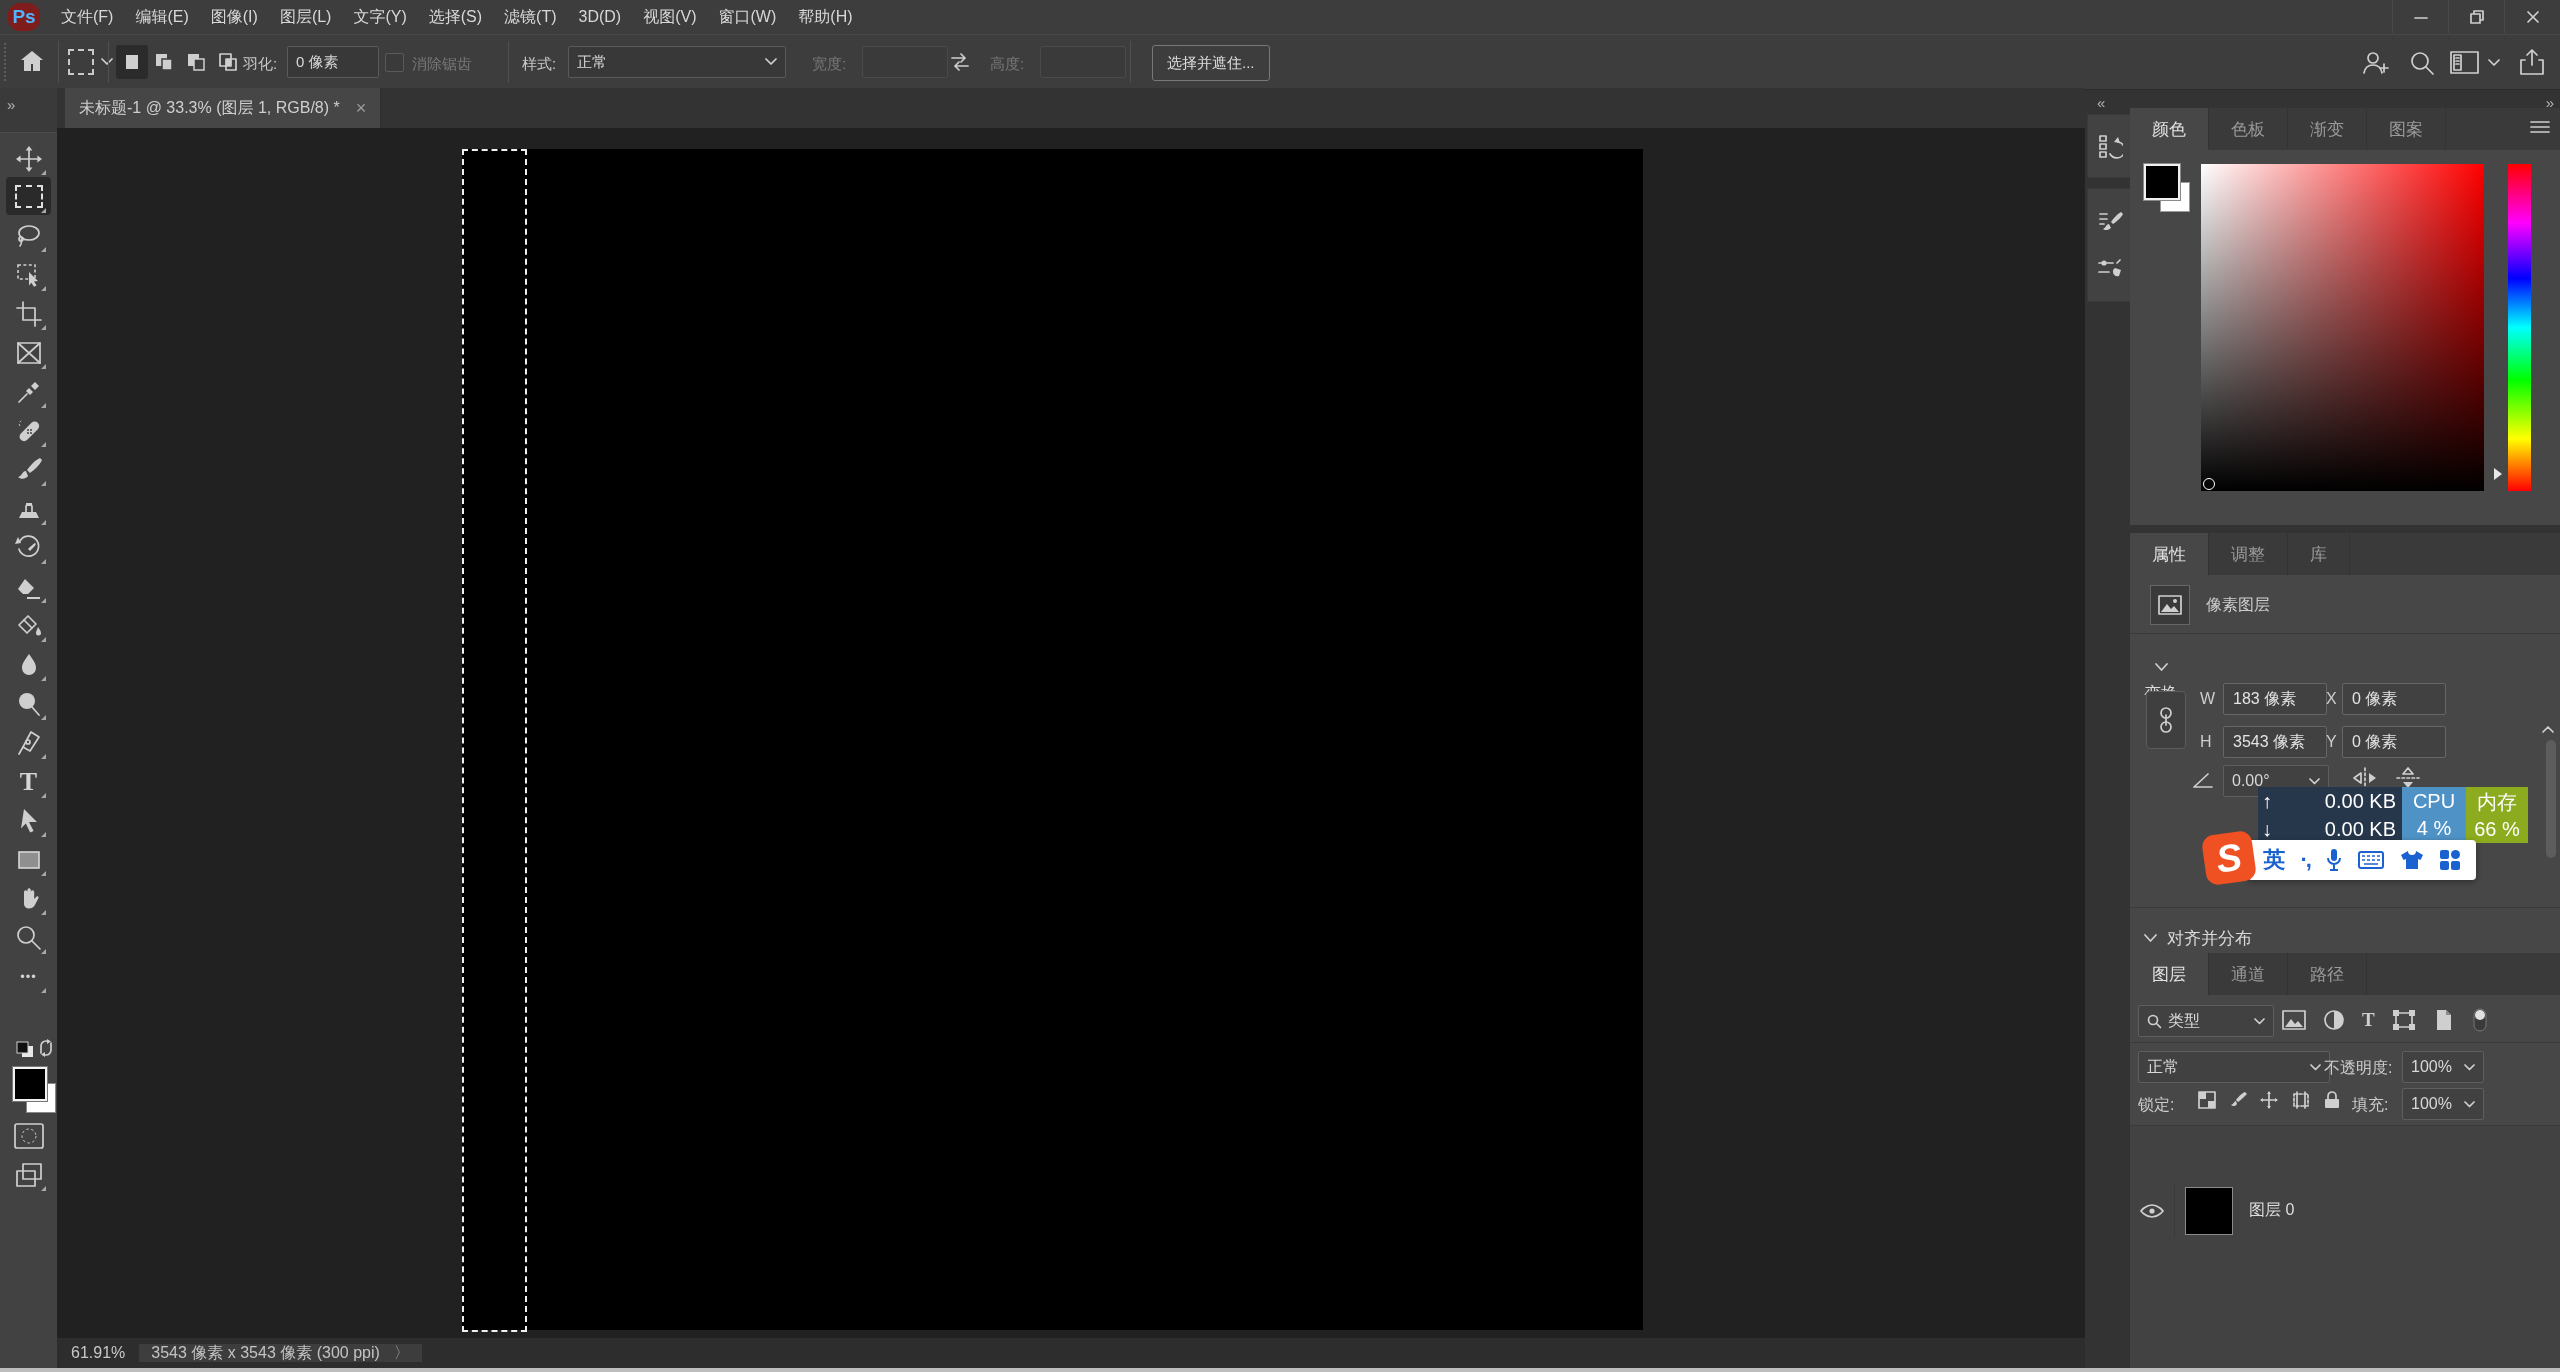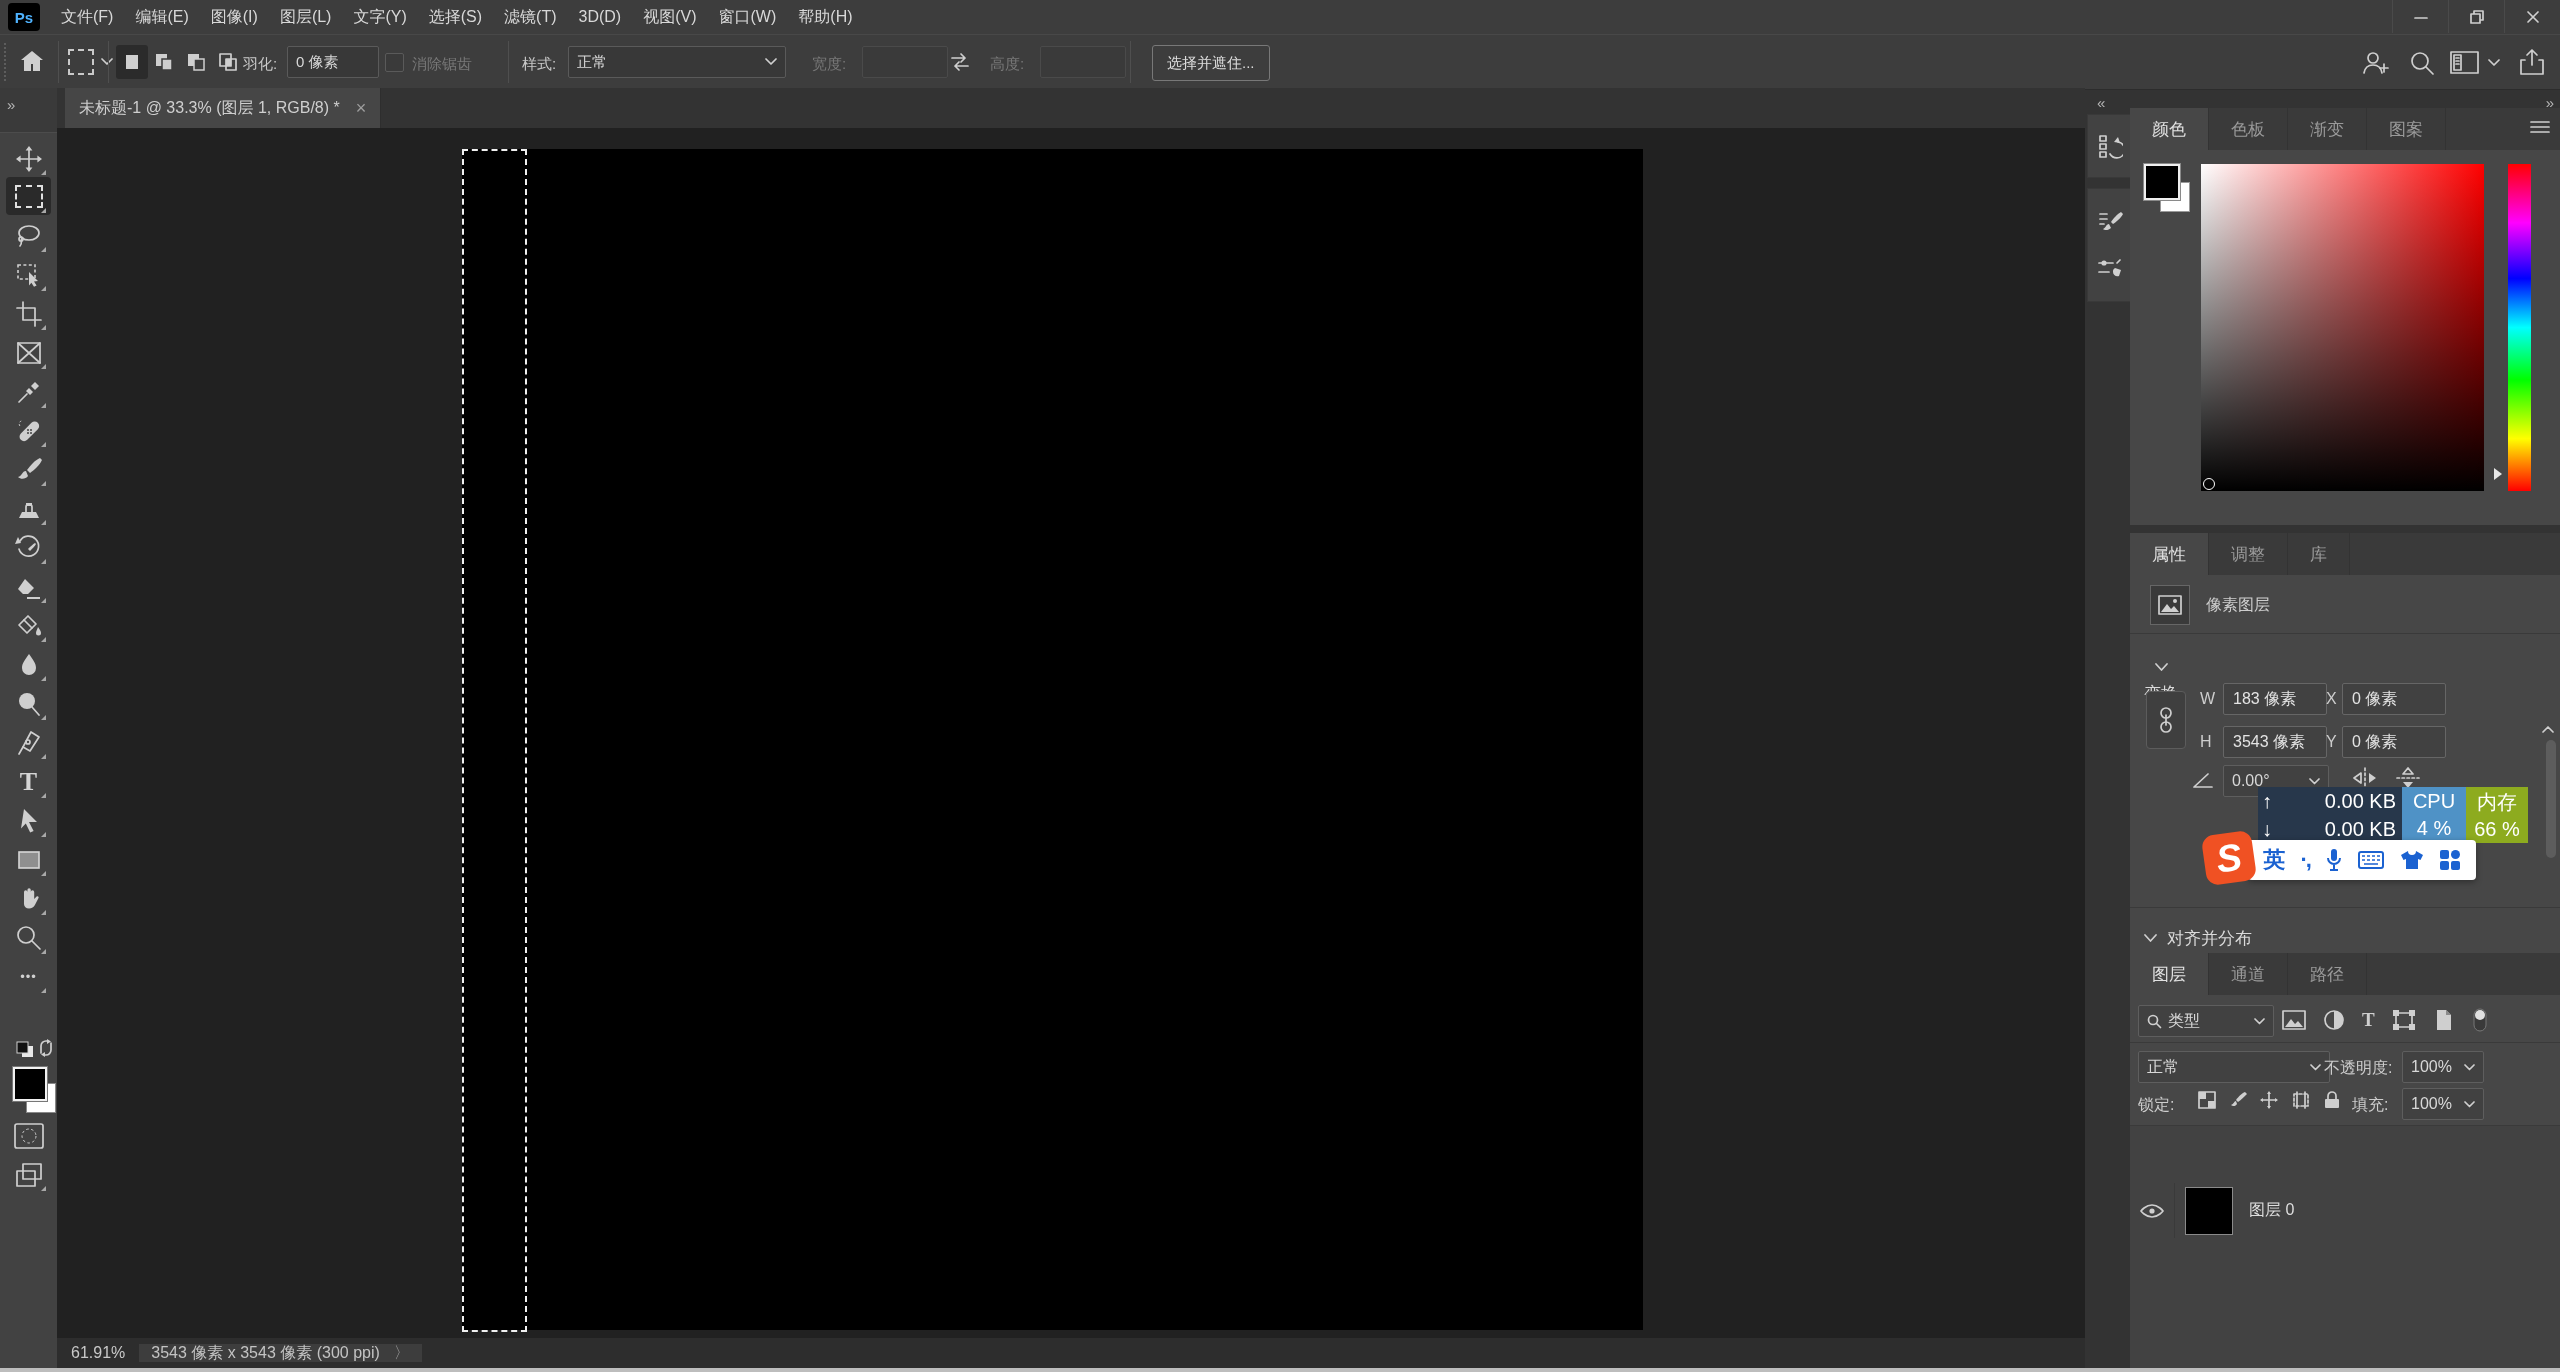--- a/index.html
+++ b/index.html
@@ -6,22 +6,22 @@
   #app{position:relative;width:2560px;height:1372px;overflow:hidden;
        font-family:"Liberation Sans","DejaVu Sans",sans-serif;color:#d8d8d8;
        background:#333;-webkit-font-smoothing:antialiased;}
   .abs{position:absolute;}
   .row{display:flex;align-items:center;}
   svg{display:block;}
   .sline{stroke:#cfcfcf;fill:none;stroke-width:1.7;stroke-linecap:round;stroke-linejoin:round;}
   .sfill{fill:#cfcfcf;stroke:none;}
   
   .menubar{left:0;top:0;width:2560px;height:34px;background:#3d3d3d;display:flex;align-items:center;}
-  .ps-icon{width:32px;height:28px;margin:0 10px 0 8px;background:#000000;border-radius:4px;
-           color:#4fb3ff;font-weight:bold;font-size:15px;display:flex;align-items:center;justify-content:center;}
+  .ps-icon{width:32px;height:28px;margin:0 10px 0 8px;background:#7f1d1d;border-radius:12px;
+           color:#4fb3ff;font-weight:bold;font-size:19px;display:flex;align-items:center;justify-content:center;}
   .menu-item{padding:0 11px;font-size:16px;height:34px;display:flex;align-items:center;cursor:default;}
   .win-controls{position:absolute;right:0;top:0;height:33px;display:flex;}
   .win-btn{width:55px;height:33px;display:flex;align-items:center;justify-content:center;border-left:1px solid #4a4a4a;}
   
   .optionsbar{left:0;top:34px;width:2560px;height:54px;background:#3d3d3d;border-top:1px solid #484848;border-bottom:1px solid #2c2c2c;}
   .opt-sep{position:absolute;top:6px;width:1px;height:42px;background:#4f4f4f;}
   .opt-label{font-size:15px;color:#c9c9c9;}
   .opt-label.dim{color:#787878;}
   .opt-input{background:#383838;border:1px solid #5a5a5a;border-radius:2px;height:30px;display:flex;align-items:center;padding:0 8px;font-size:15px;}
   .opt-input.dim{background:#3a3a3a;border-color:#4a4a4a;}

